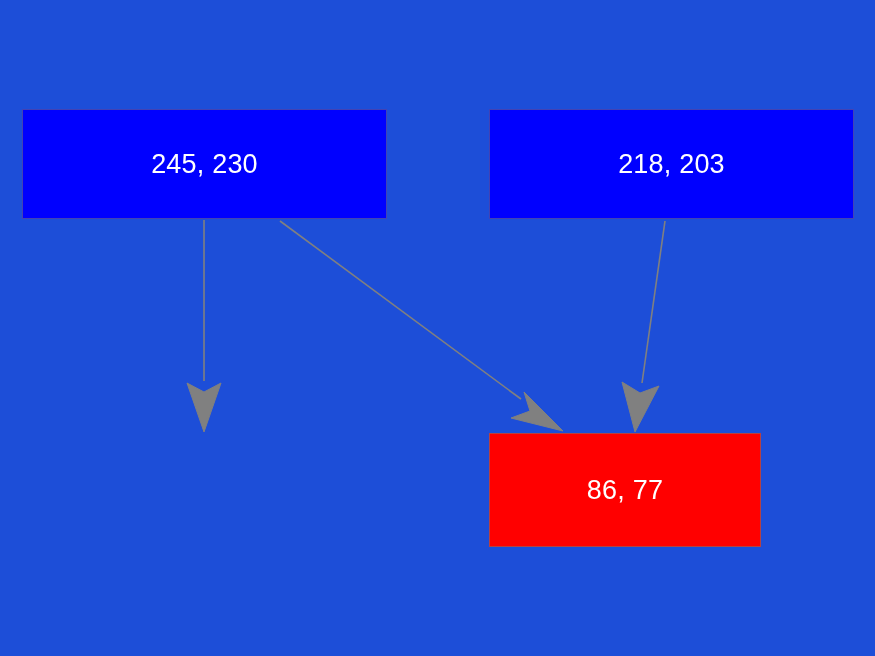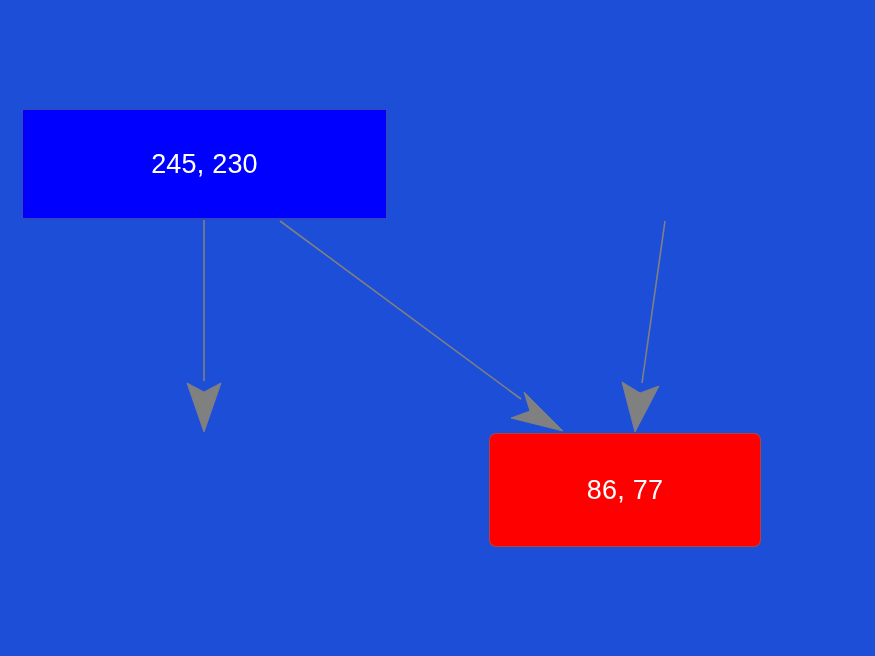--- a/index.html
+++ b/index.html
@@ -68,19 +68,22 @@
     <g>
       <path d="M 665,221 L 642,383" fill="none" stroke="#808080" stroke-width="1.6"></path>
       <path d="M 635,432 L 622,382 L 640,393 L 659,386 Z" fill="#808080" stroke="#808080" stroke-width="1"></path>
     </g>
   </svg>
 
   <div class="node node-blue" style="left:22px; top:109px; width:365px; height:110px;">
     <span class="node-label">245, 230</span>
   </div>
 
+  <div class="node node-blue" style="left:489px; top:109px; width:365px; height:110px;">
+    <span class="node-label">218, 203</span>
+  </div>
 
 
-  <div class="node node-red" style="left:489px; top:433px; width:272px; height:114px;border-radius:7px;">
+  <div class="node node-red" style="left:489px; top:433px; width:272px; height:114px;">
     <span class="node-label">86, 77</span>
   </div>
 
 </div>
 
 </body></html>

